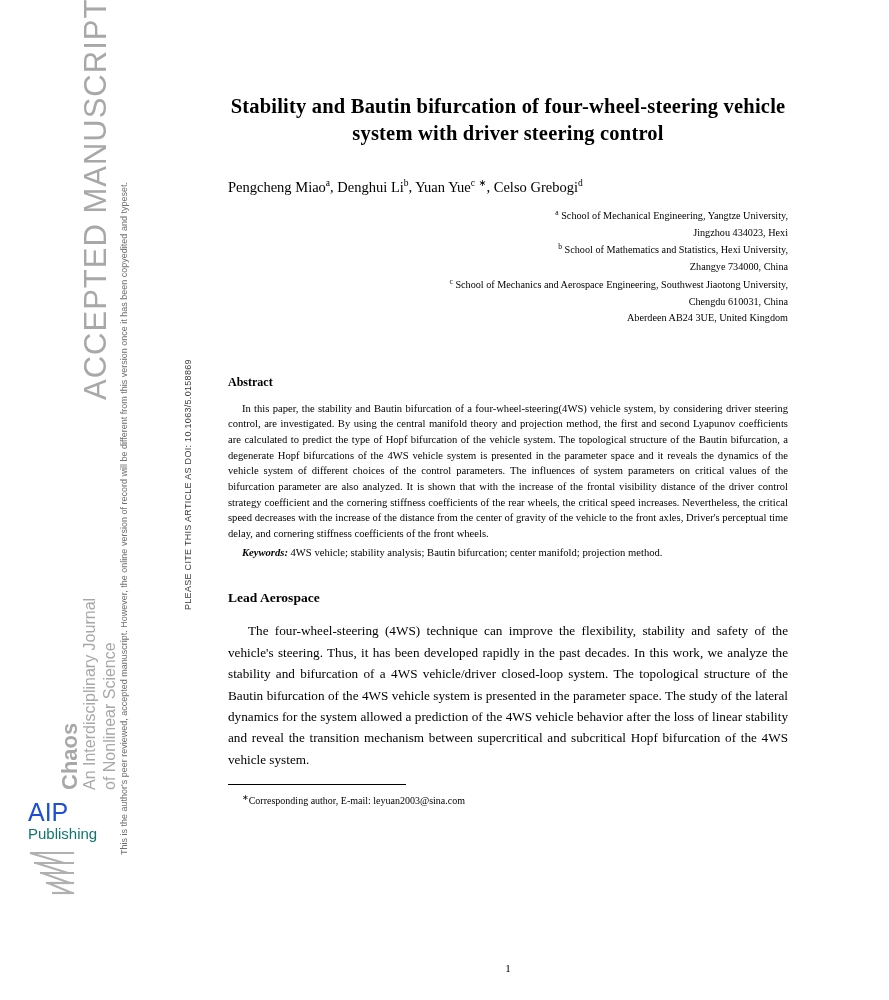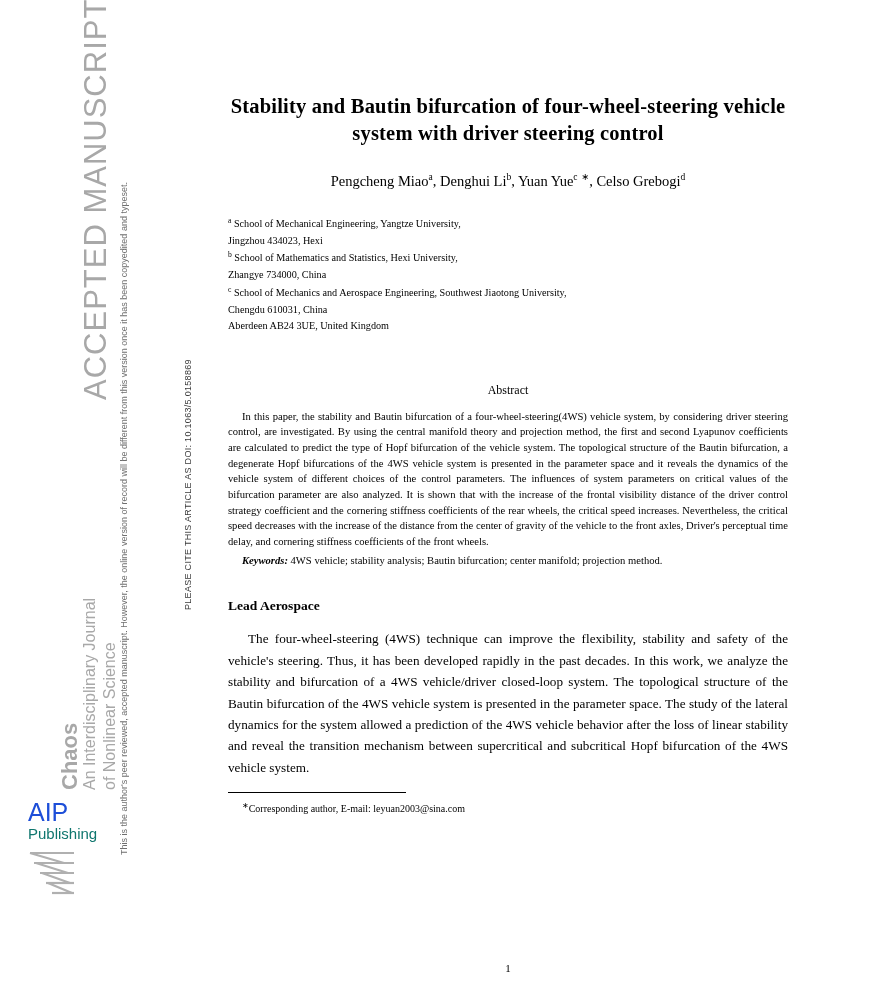--- a/index.html
+++ b/index.html
@@ -113,38 +113,37 @@
   }
   .title {
     margin-top: 93px;
     text-align: center;
     font-size: 20.5px;
     line-height: 1.32;
     font-weight: 700;
     letter-spacing: 0.2px;
   }
   .authors {
-    margin-top: 24px;
-    text-align: center;
+    margin-top: 30px;
+    text-align: left;
     font-size: 14.5px;
   }
   .authors sup { font-size: 9.5px; }
   .affil {
-    margin-top: 25px;
-    text-align: left;
+    margin-top: 11px;
+    text-align: right;
     font-size: 10.2px;
     line-height: 1.62;
   }
   .affil sup { font-size: 7.6px; }
 
   .abstract-head {
     margin-top: 48px;
-    text-align: center;
     font-size: 12px;
-    font-weight: 400;
+    font-weight: 700;
   }
   .abstract-body {
     margin-top: 11px;
     font-size: 10.6px;
     line-height: 1.48;
     text-align: justify;
     text-indent: 14px;
   }
   .keywords {
     margin-top: 3px;

